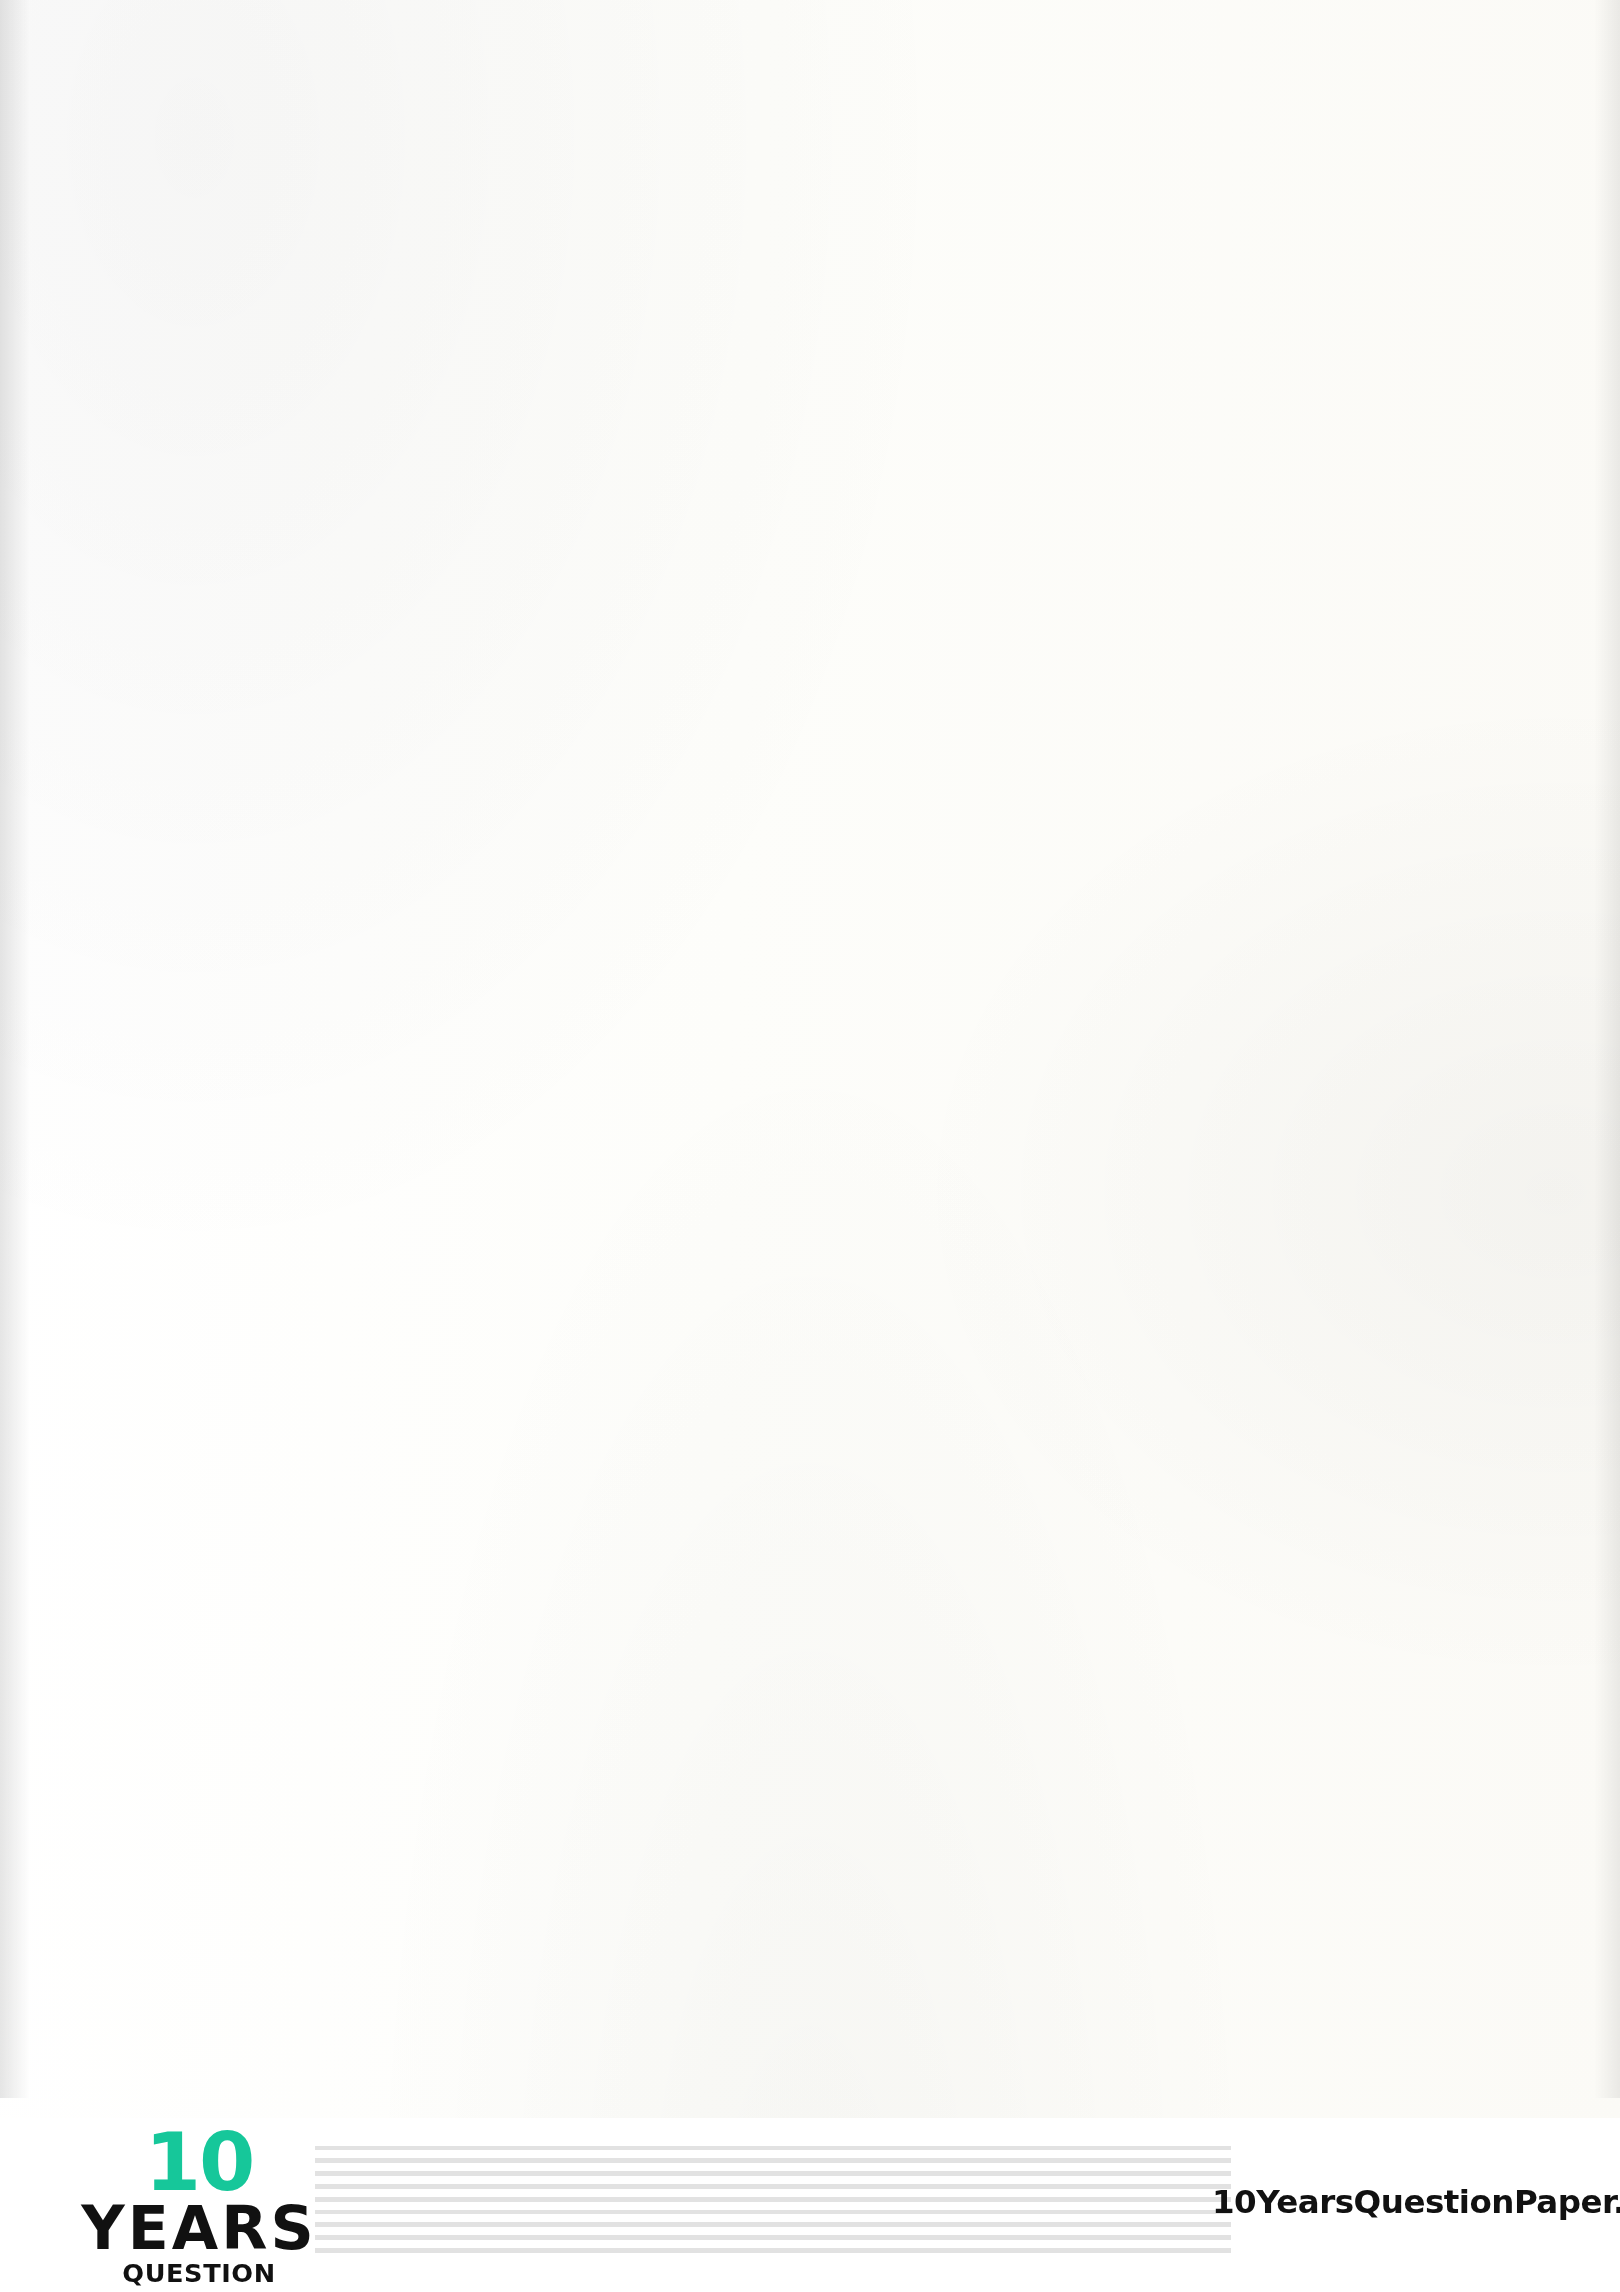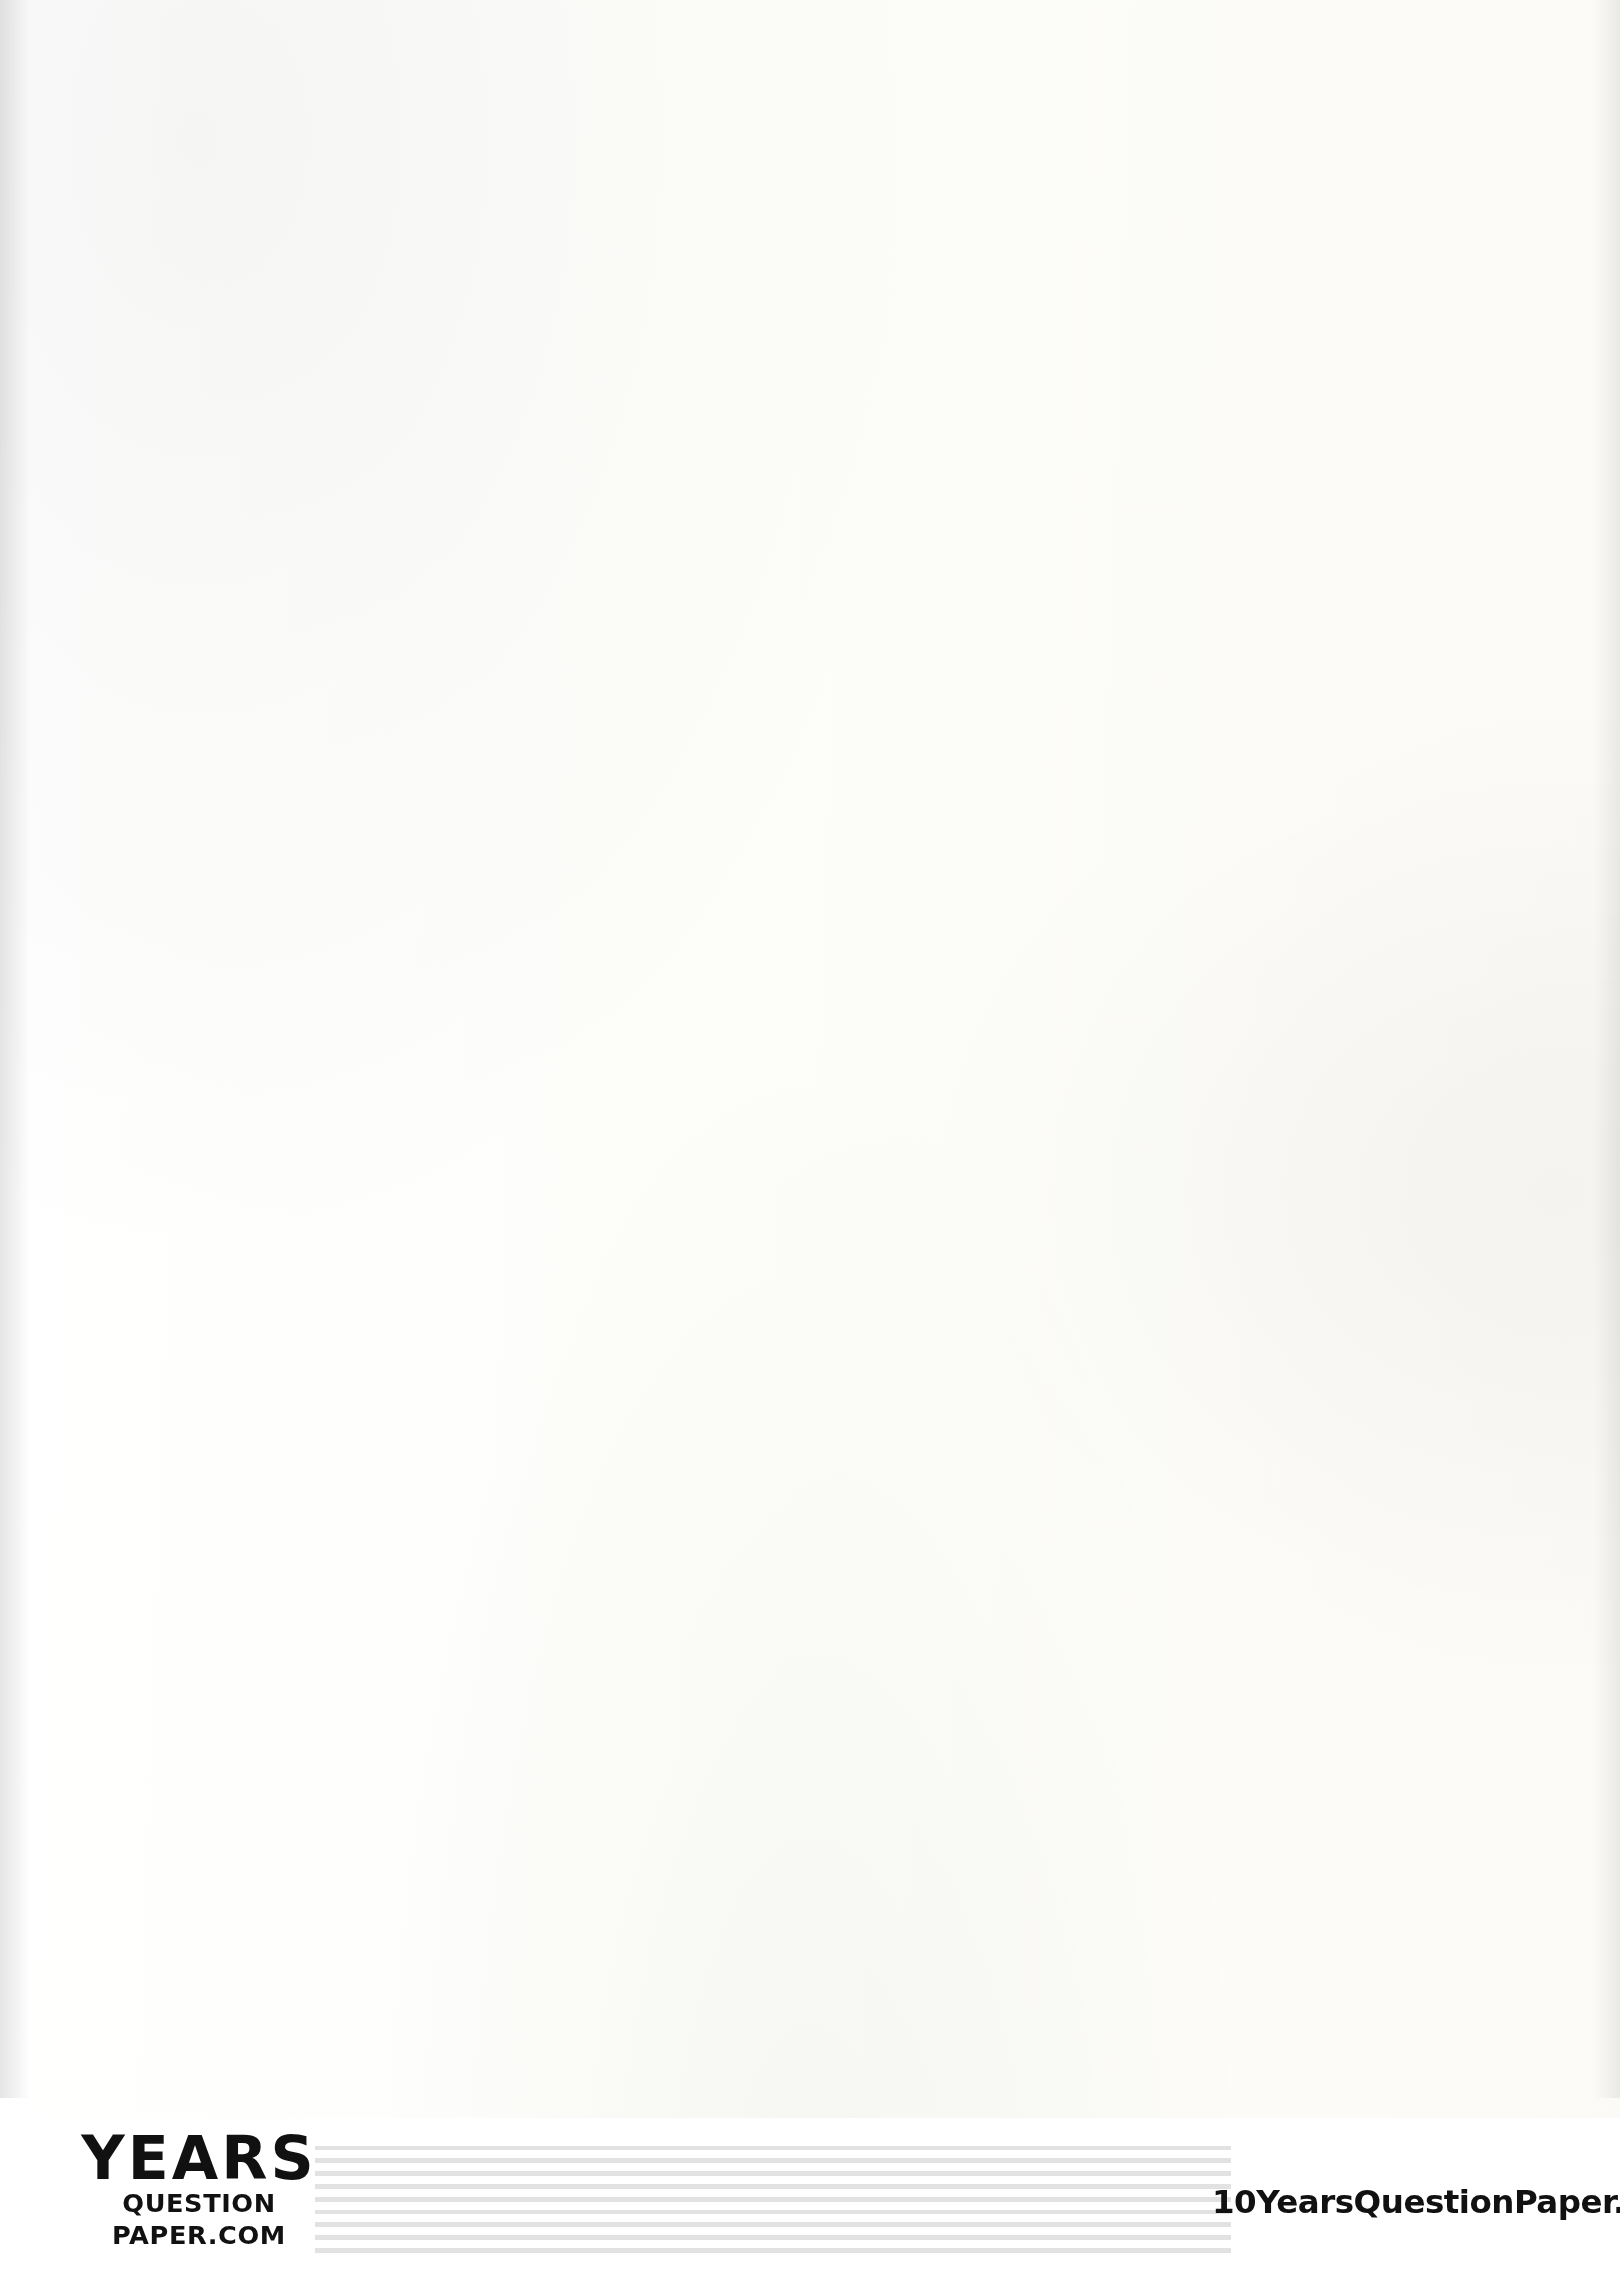--- a/index.html
+++ b/index.html
@@ -397,20 +397,21 @@
         <i></i>
         <i></i>
         <i></i>
         <i></i>
         <i></i>
         <i></i>
         <i></i>
     </div>
 
     <div class="logo10">
+      <div class="ten">10</div>
       <div class="years">YEARS</div>
       <div class="qpcom">QUESTION PAPER.COM</div>
     </div>
 
 
     <div class="site-url">10YearsQuestionPaper.com</div>
   </div>
 
 </div>
 

